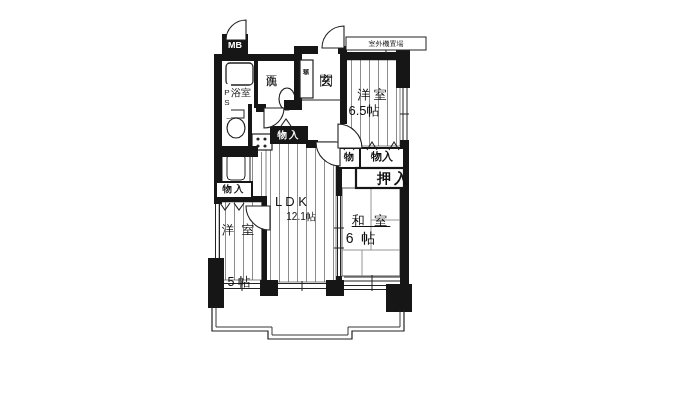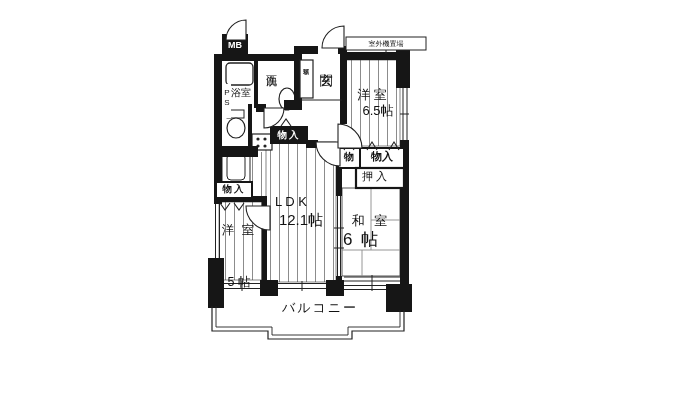--- a/index.html
+++ b/index.html
@@ -142,35 +142,34 @@
 
   <div class="lbl vert" style="left:265px;top:66px;font-size:11px;">洗面</div>
 
   <div class="lbl vert" style="left:319px;top:62px;font-size:13px;letter-spacing:2px;">玄関</div>
 
   <div class="lbl vert" style="left:303px;top:64px;font-size:6px;">下駄箱</div>
 
   <div class="lbl" style="left:346px;top:40px;width:80px;font-size:7px;">室外機置場</div>
 
   <div class="lbl" style="left:342px;top:88px;width:60px;font-size:13px;">洋 室</div>
-  <div class="lbl" style="left:348px;top:104px;width:60px;font-size:13px;">6.5帖</div>
+  <div class="lbl" style="left:334px;top:104px;width:60px;font-size:13px;">6.5帖</div>
 
   <div class="lbl bold" style="left:338px;top:152px;width:22px;font-size:10px;">物</div>
   <div class="lbl bold" style="left:360px;top:151px;width:44px;font-size:11px;">物入</div>
 
-  <div class="lbl" style="left:352px;top:171px;width:48px;font-size:11px;letter-spacing:3px;">押入</div>
+  <div class="lbl" style="left:370px;top:171px;width:48px;font-size:14px;letter-spacing:3px;font-weight:bold;">押入</div>
 
-  <div class="lbl" style="left:342px;top:214px;width:58px;font-size:13px;letter-spacing:3px;">和 室</div>
-  <div class="lbl" style="left:342px;top:231px;width:39px;font-size:17px;letter-spacing:2px;">6 帖</div>
+  <div class="lbl" style="left:342px;top:214px;width:58px;font-size:13px;letter-spacing:3px;text-decoration:underline;">和 室</div>
+  <div class="lbl" style="left:342px;top:231px;width:39px;font-size:14px;letter-spacing:2px;">6 帖</div>
 
   <div class="lbl" style="left:256px;top:195px;width:70px;font-size:13px;">L D K</div>
-  <div class="lbl" style="left:266px;top:212px;width:70px;font-size:15px;">12.1帖</div>
+  <div class="lbl" style="left:266px;top:212px;width:70px;font-size:10px;">12.1帖</div>
 
   <div class="lbl white bold" style="left:270px;top:130px;width:38px;font-size:9.5px;letter-spacing:2px;">物入</div>
 
   <div class="lbl bold" style="left:216px;top:184px;width:36px;font-size:9.5px;letter-spacing:2px;">物入</div>
 
   <div class="lbl" style="left:216px;top:224px;width:46px;font-size:12.5px;letter-spacing:2px;">洋 室</div>
   <div class="lbl" style="left:216px;top:240px;width:46px;font-size:12.5px;margin-top:36px;">5 帖</div>
 
-  <div class="lbl" style="left:262px;top:301px;width:116px;font-size:13px;letter-spacing:2px;">バルコニー</div>
 
 </div>
 
 </body></html>

